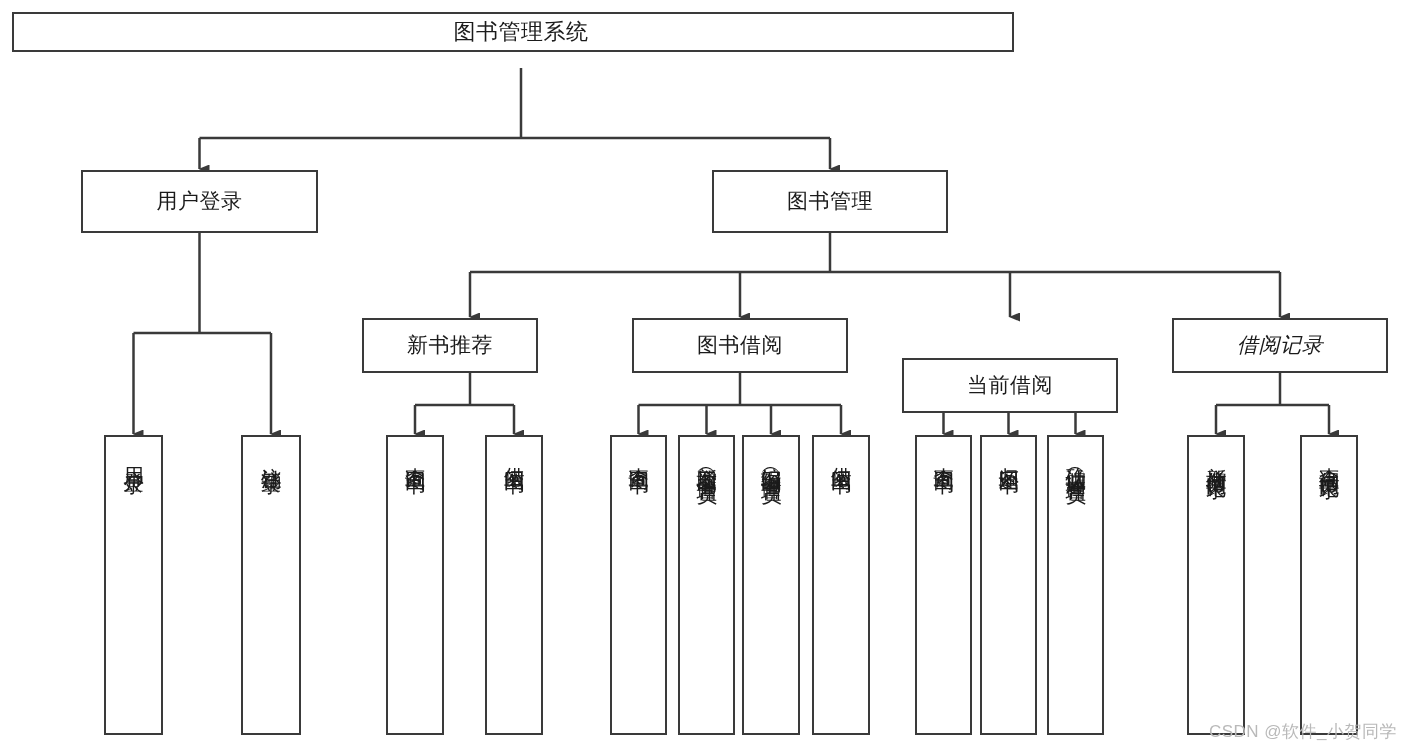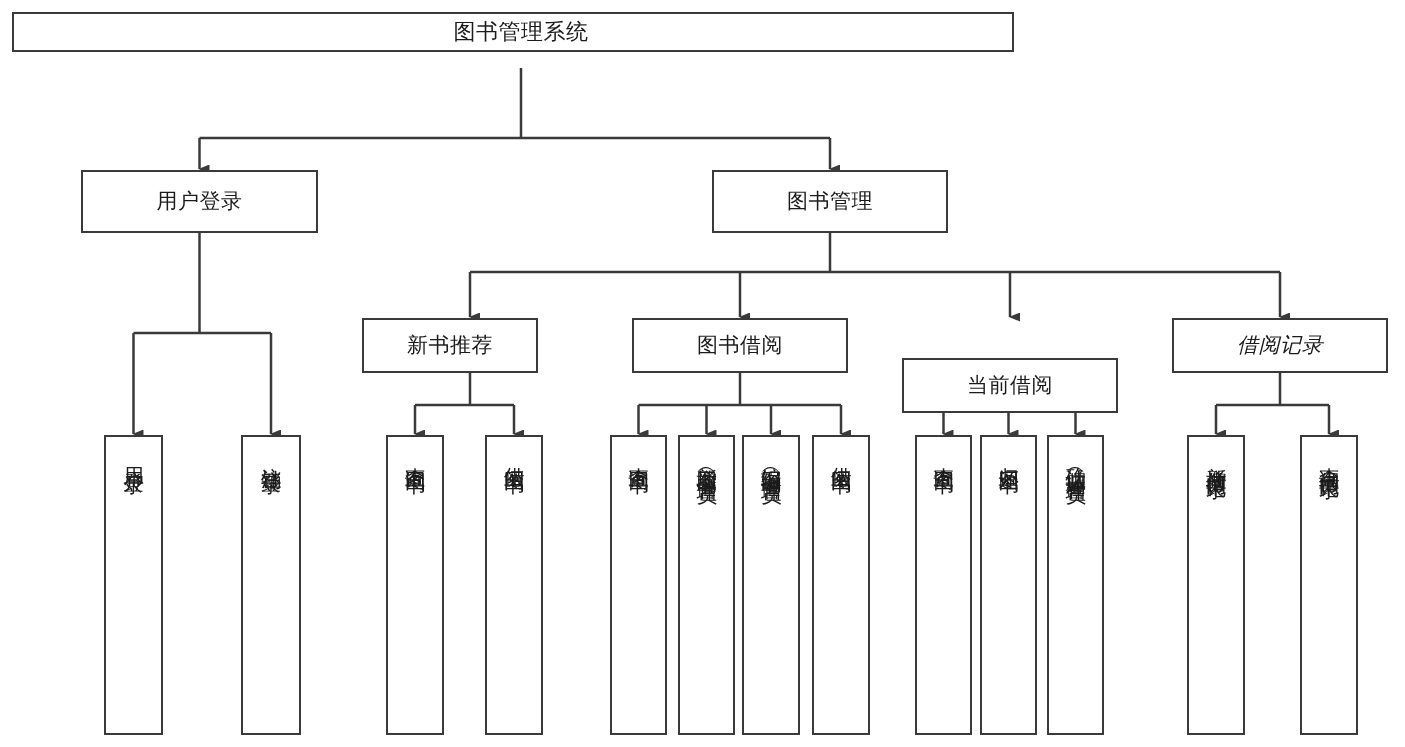--- a/index.html
+++ b/index.html
@@ -173,13 +173,14 @@
         <span class="node-label">确认归还（管理员）</span>
       </div>
       <div class="node vert" style="left: 1187px; top: 435px; width: 58px; height: 300px;">
         <span class="node-label">新增借阅记录</span>
       </div>
       <div class="node vert" style="left: 1300px; top: 435px; width: 58px; height: 300px;">
         <span class="node-label">查询借阅记录</span>
       </div>
     </div>
 
+  <div id="watermark">CSDN @软件_小贺同学</div>
 </div>
 
 </body></html>

